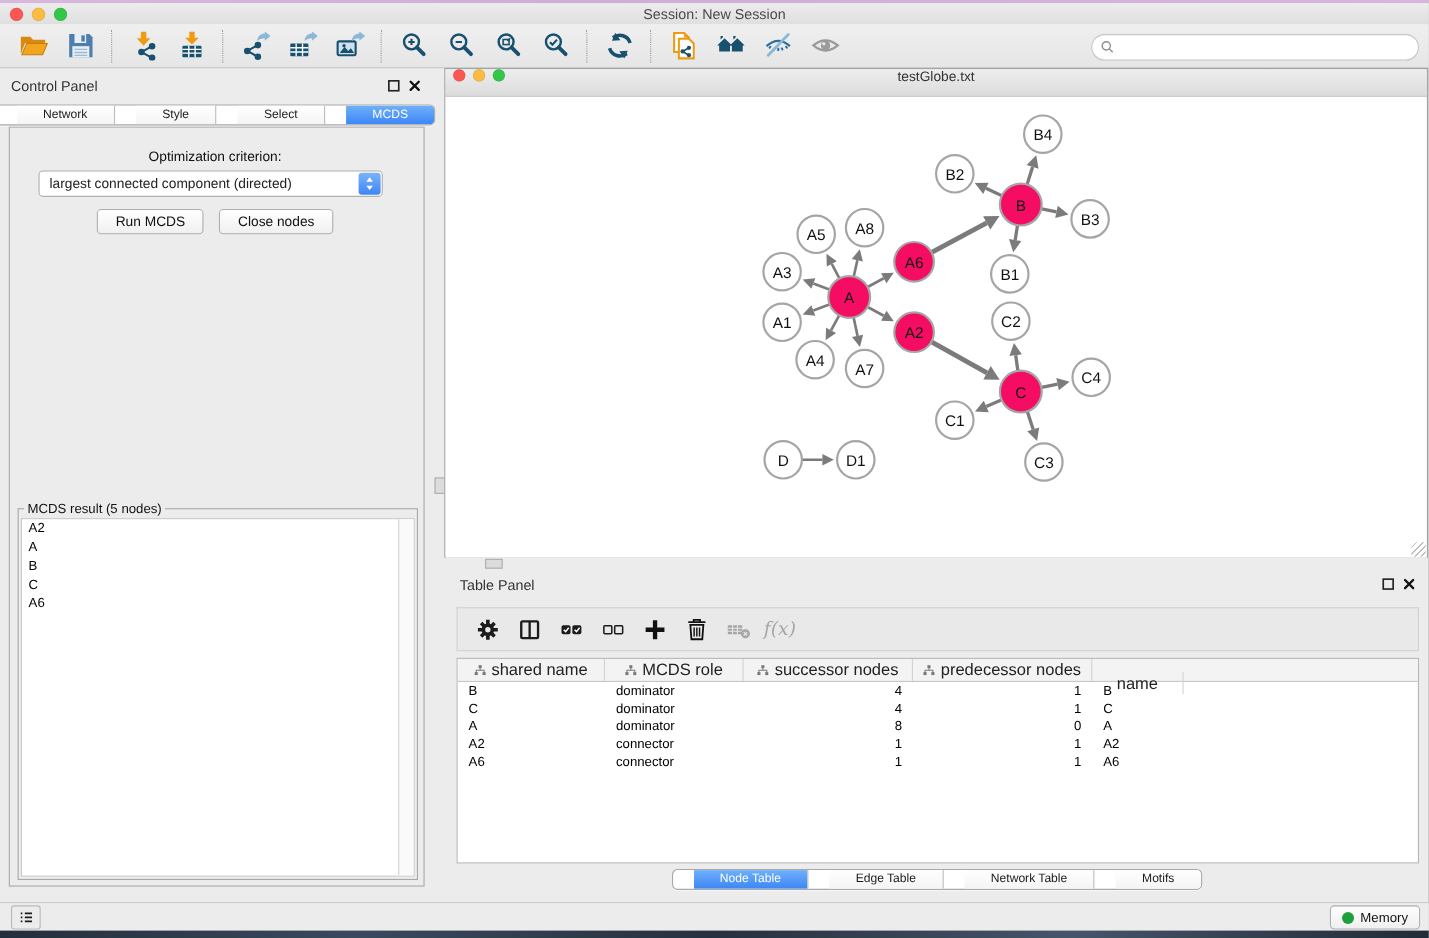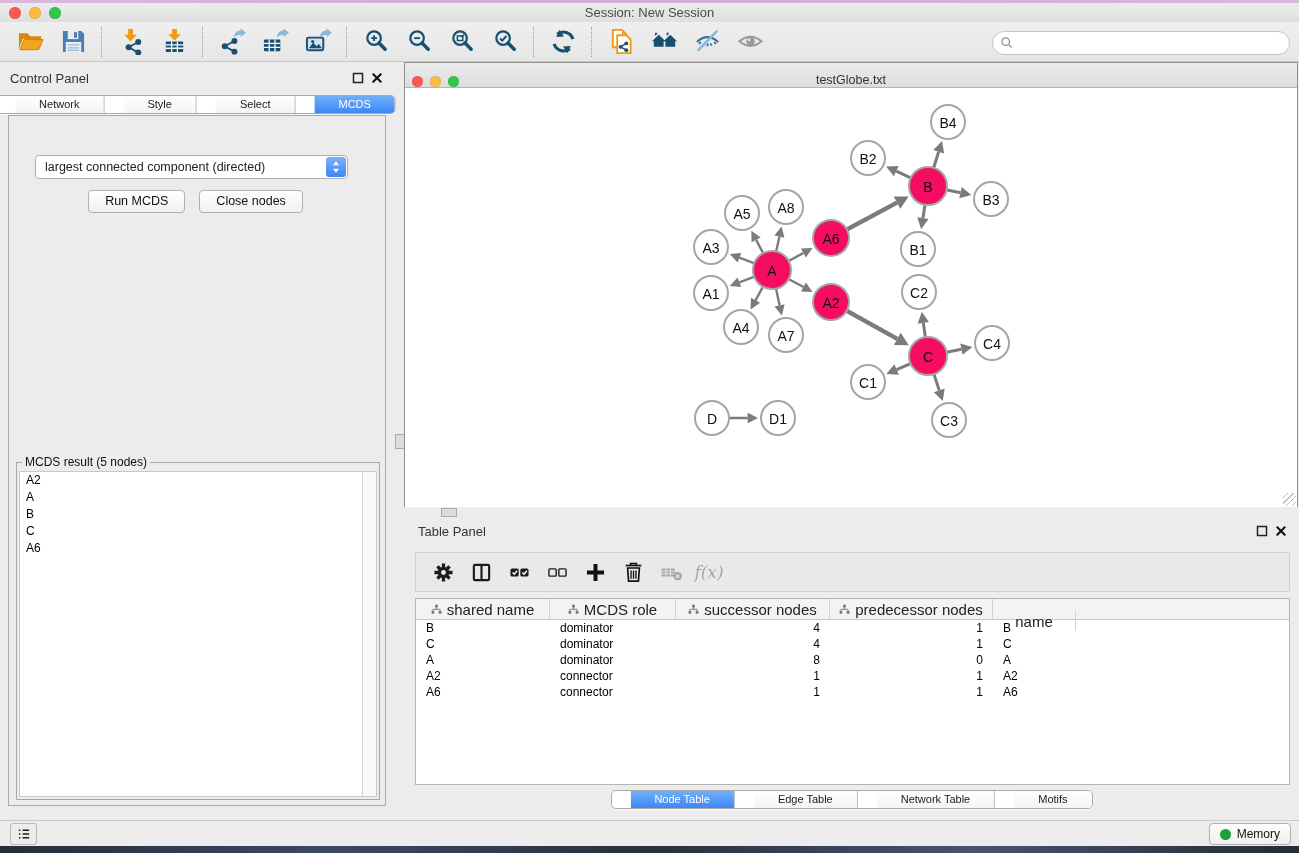--- a/index.html
+++ b/index.html
@@ -59,21 +59,21 @@
     overflow:hidden;}
   #mcds-list .item{font-size:12px;color:#000;padding:1px 0 1px 6px;line-height:15px;}
   #mcds-scroll{position:absolute;right:0;top:0;bottom:0;width:13px;background:#fafafa;border-left:1px solid #d4d4d4;}
   
   .v-handle{position:absolute;left:395px;top:372px;width:8px;height:13px;background:#dcdcdc;border:1px solid #ababab;}
   .h-handle{position:absolute;left:441px;top:446px;width:14px;height:7px;background:#dcdcdc;border:1px solid #ababab;}
   
   #netframe{position:absolute;left:404px;top:0;width:894px;height:445px;border:1px solid #8f8f8f;
     box-sizing:border-box;background:#fff;}
   #netframe .ftitle{position:relative;height:24px;background:linear-gradient(#ededed,#dcdcdc);
-    border-bottom:1px solid #b4b4b4;display:flex;align-items:flex-end;}
+    border-bottom:1px solid #b4b4b4;display:flex;align-items:flex-start;}
   #netframe .ftitle .tl{width:11px;height:11px;margin-left:7px;}
   #netframe .ftitle .wt{position:absolute;left:0;right:0;text-align:center;font-size:12.5px;color:#333;}
   #canvas{position:relative;width:100%;height:419px;background:#fff;overflow:hidden;}
   #grip{position:absolute;right:1px;bottom:1px;width:13px;height:13px;
     background:repeating-linear-gradient(135deg,transparent 0 3px,#bdbdbd 3px 4px);}
   
   #table-panel{position:absolute;left:404px;top:453px;width:895px;height:305px;}
   #tp-toolbar{position:absolute;left:11px;right:9px;top:37px;height:40px;background:#e9e9e9;
     border:1px solid #d2d2d2;display:flex;align-items:center;padding-left:8px;box-sizing:border-box;}
   .tp-btn{width:30px;height:30px;border:none;background:transparent;display:flex;align-items:center;
@@ -284,20 +284,21 @@
             </svg>
           </span>
       </div>
       <div id="cp-tabs" class="seg-group">
           <div class="seg">Network</div>
           <div class="seg">Style</div>
           <div class="seg">Select</div>
           <div class="seg selected">MCDS</div>
         </div>
       <div id="cp-box"></div>
+      <div id="opt-label">Optimization criterion:</div>
       <div id="criterion">
         <span>largest connected component (directed)</span>
         <span class="stepper">
           <svg viewBox="0 0 10 16" width="10" height="16">
               <path d="M5 2.2l3 4H2z" fill="#fff"></path>
               <path d="M5 13.8l-3-4h6z" fill="#fff"></path>
             </svg>
         </span>
       </div>
       <div id="cp-buttons">

